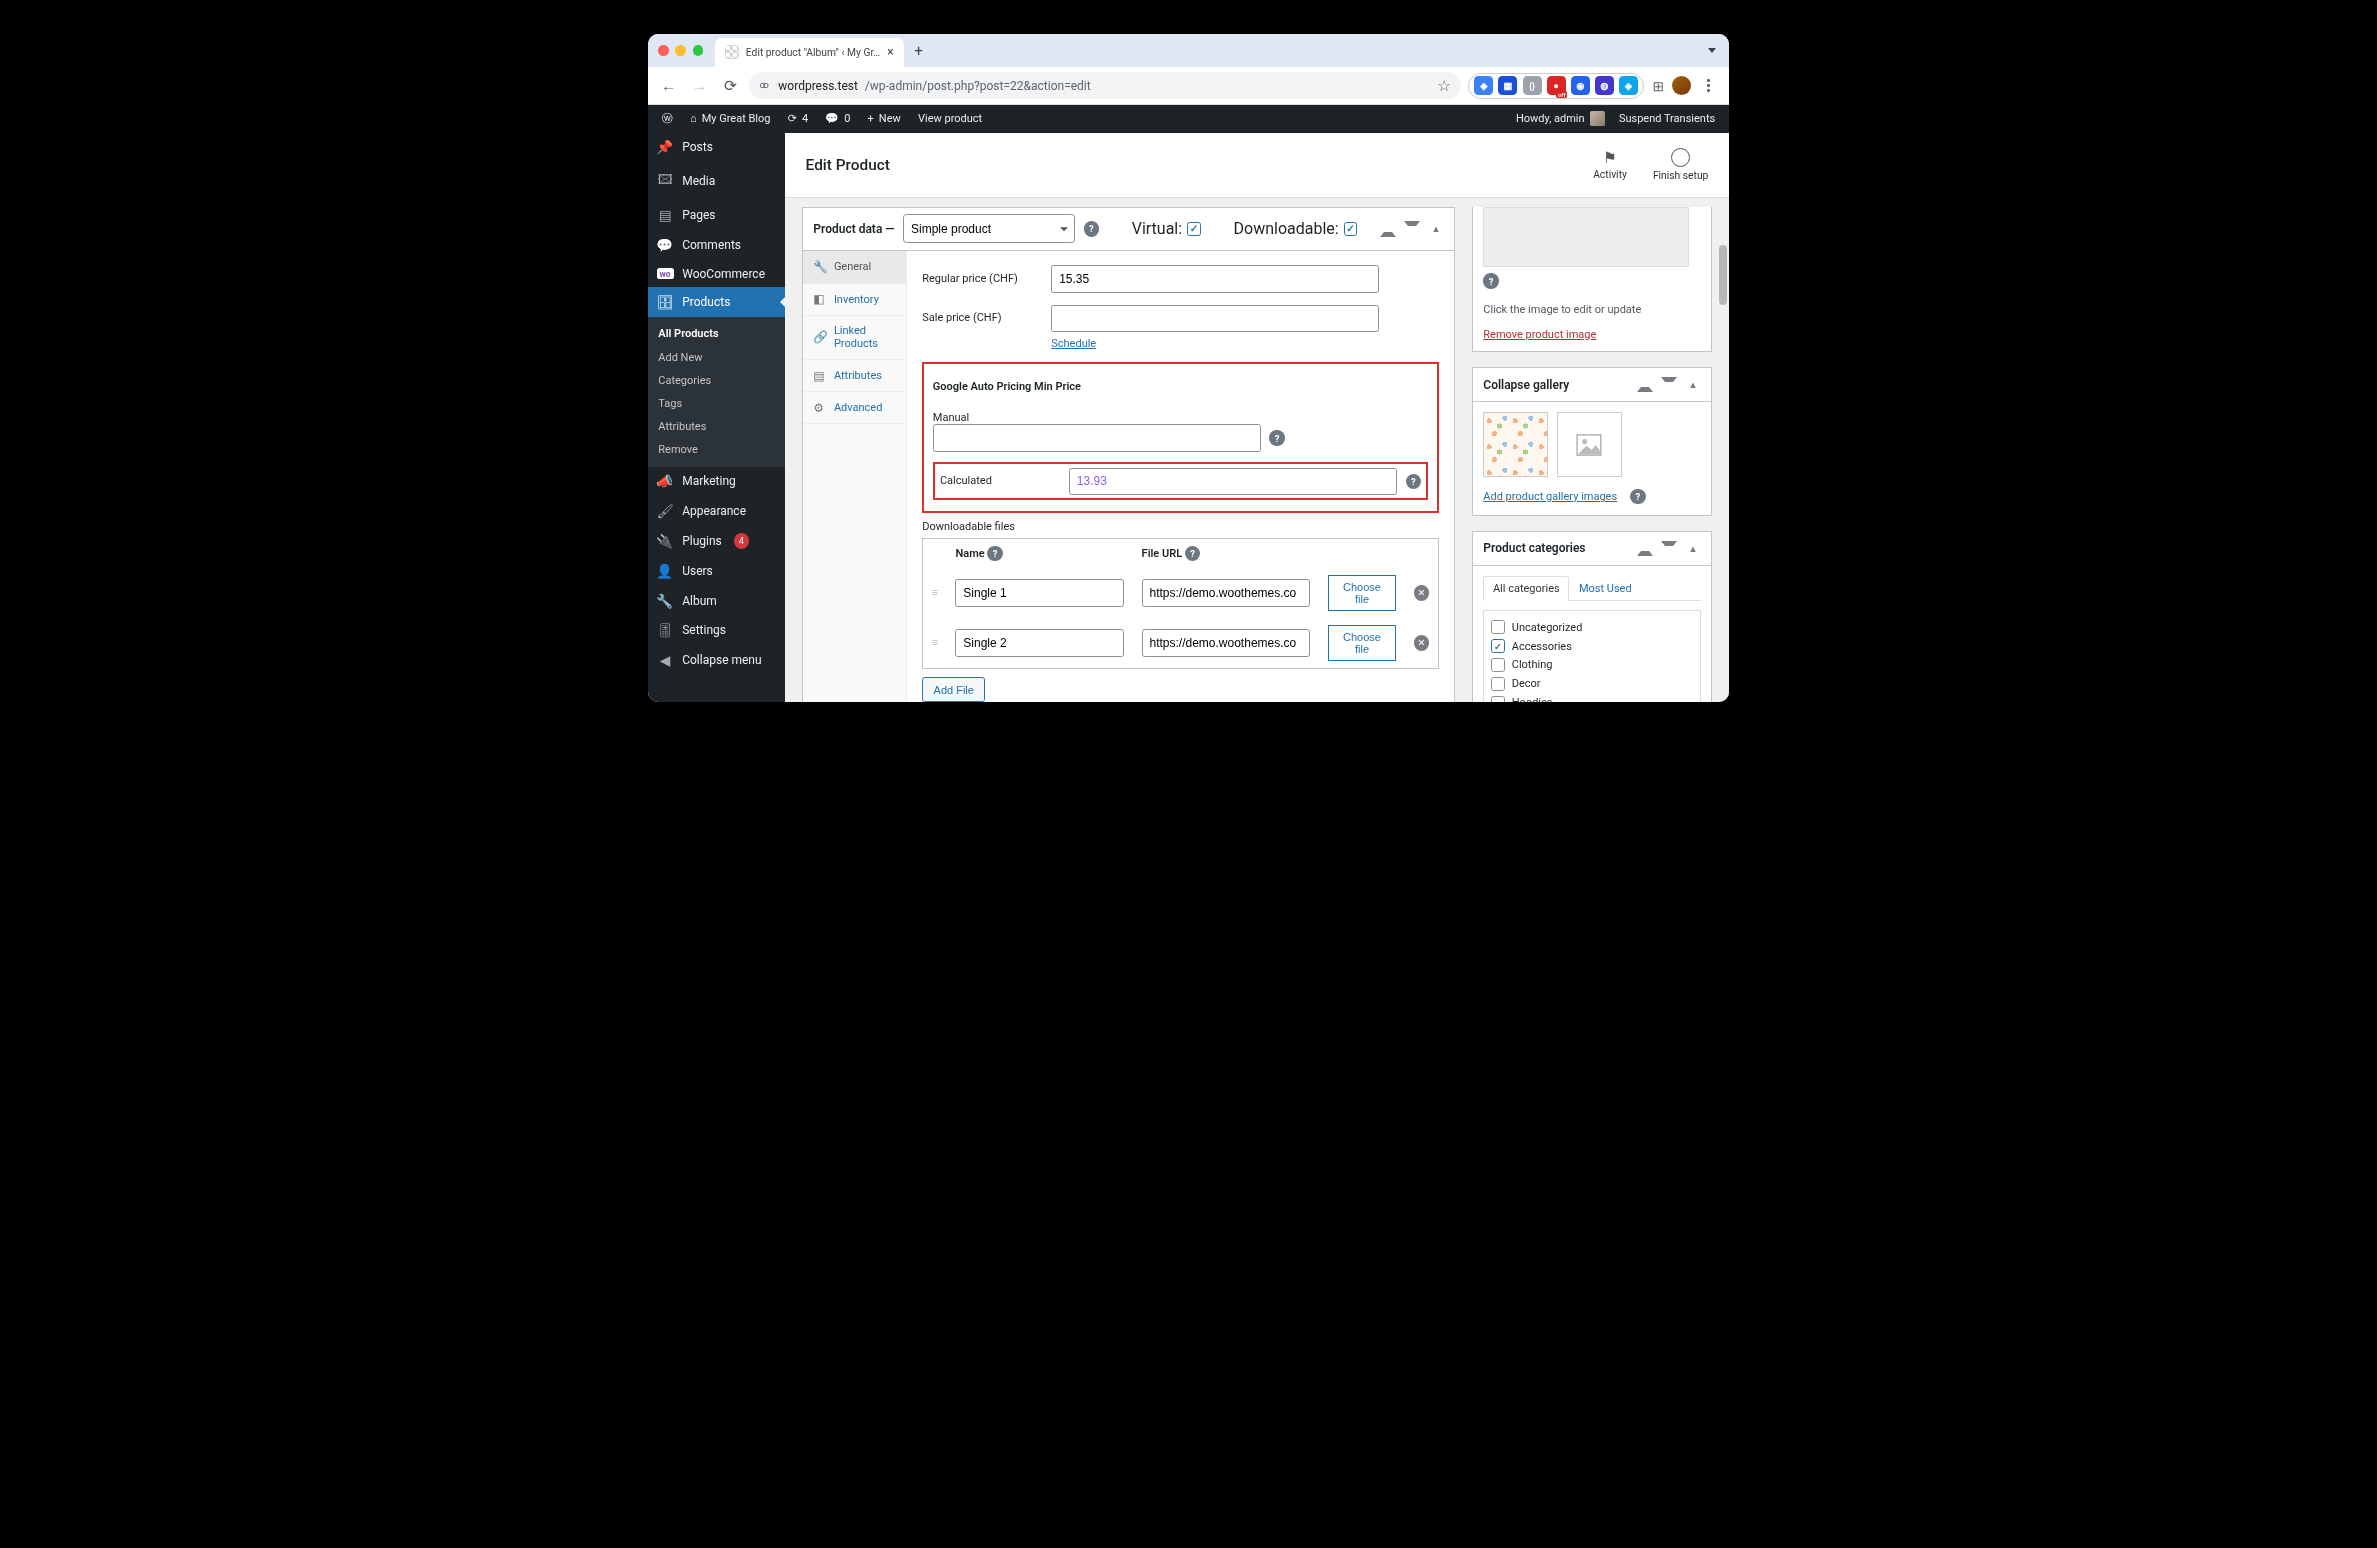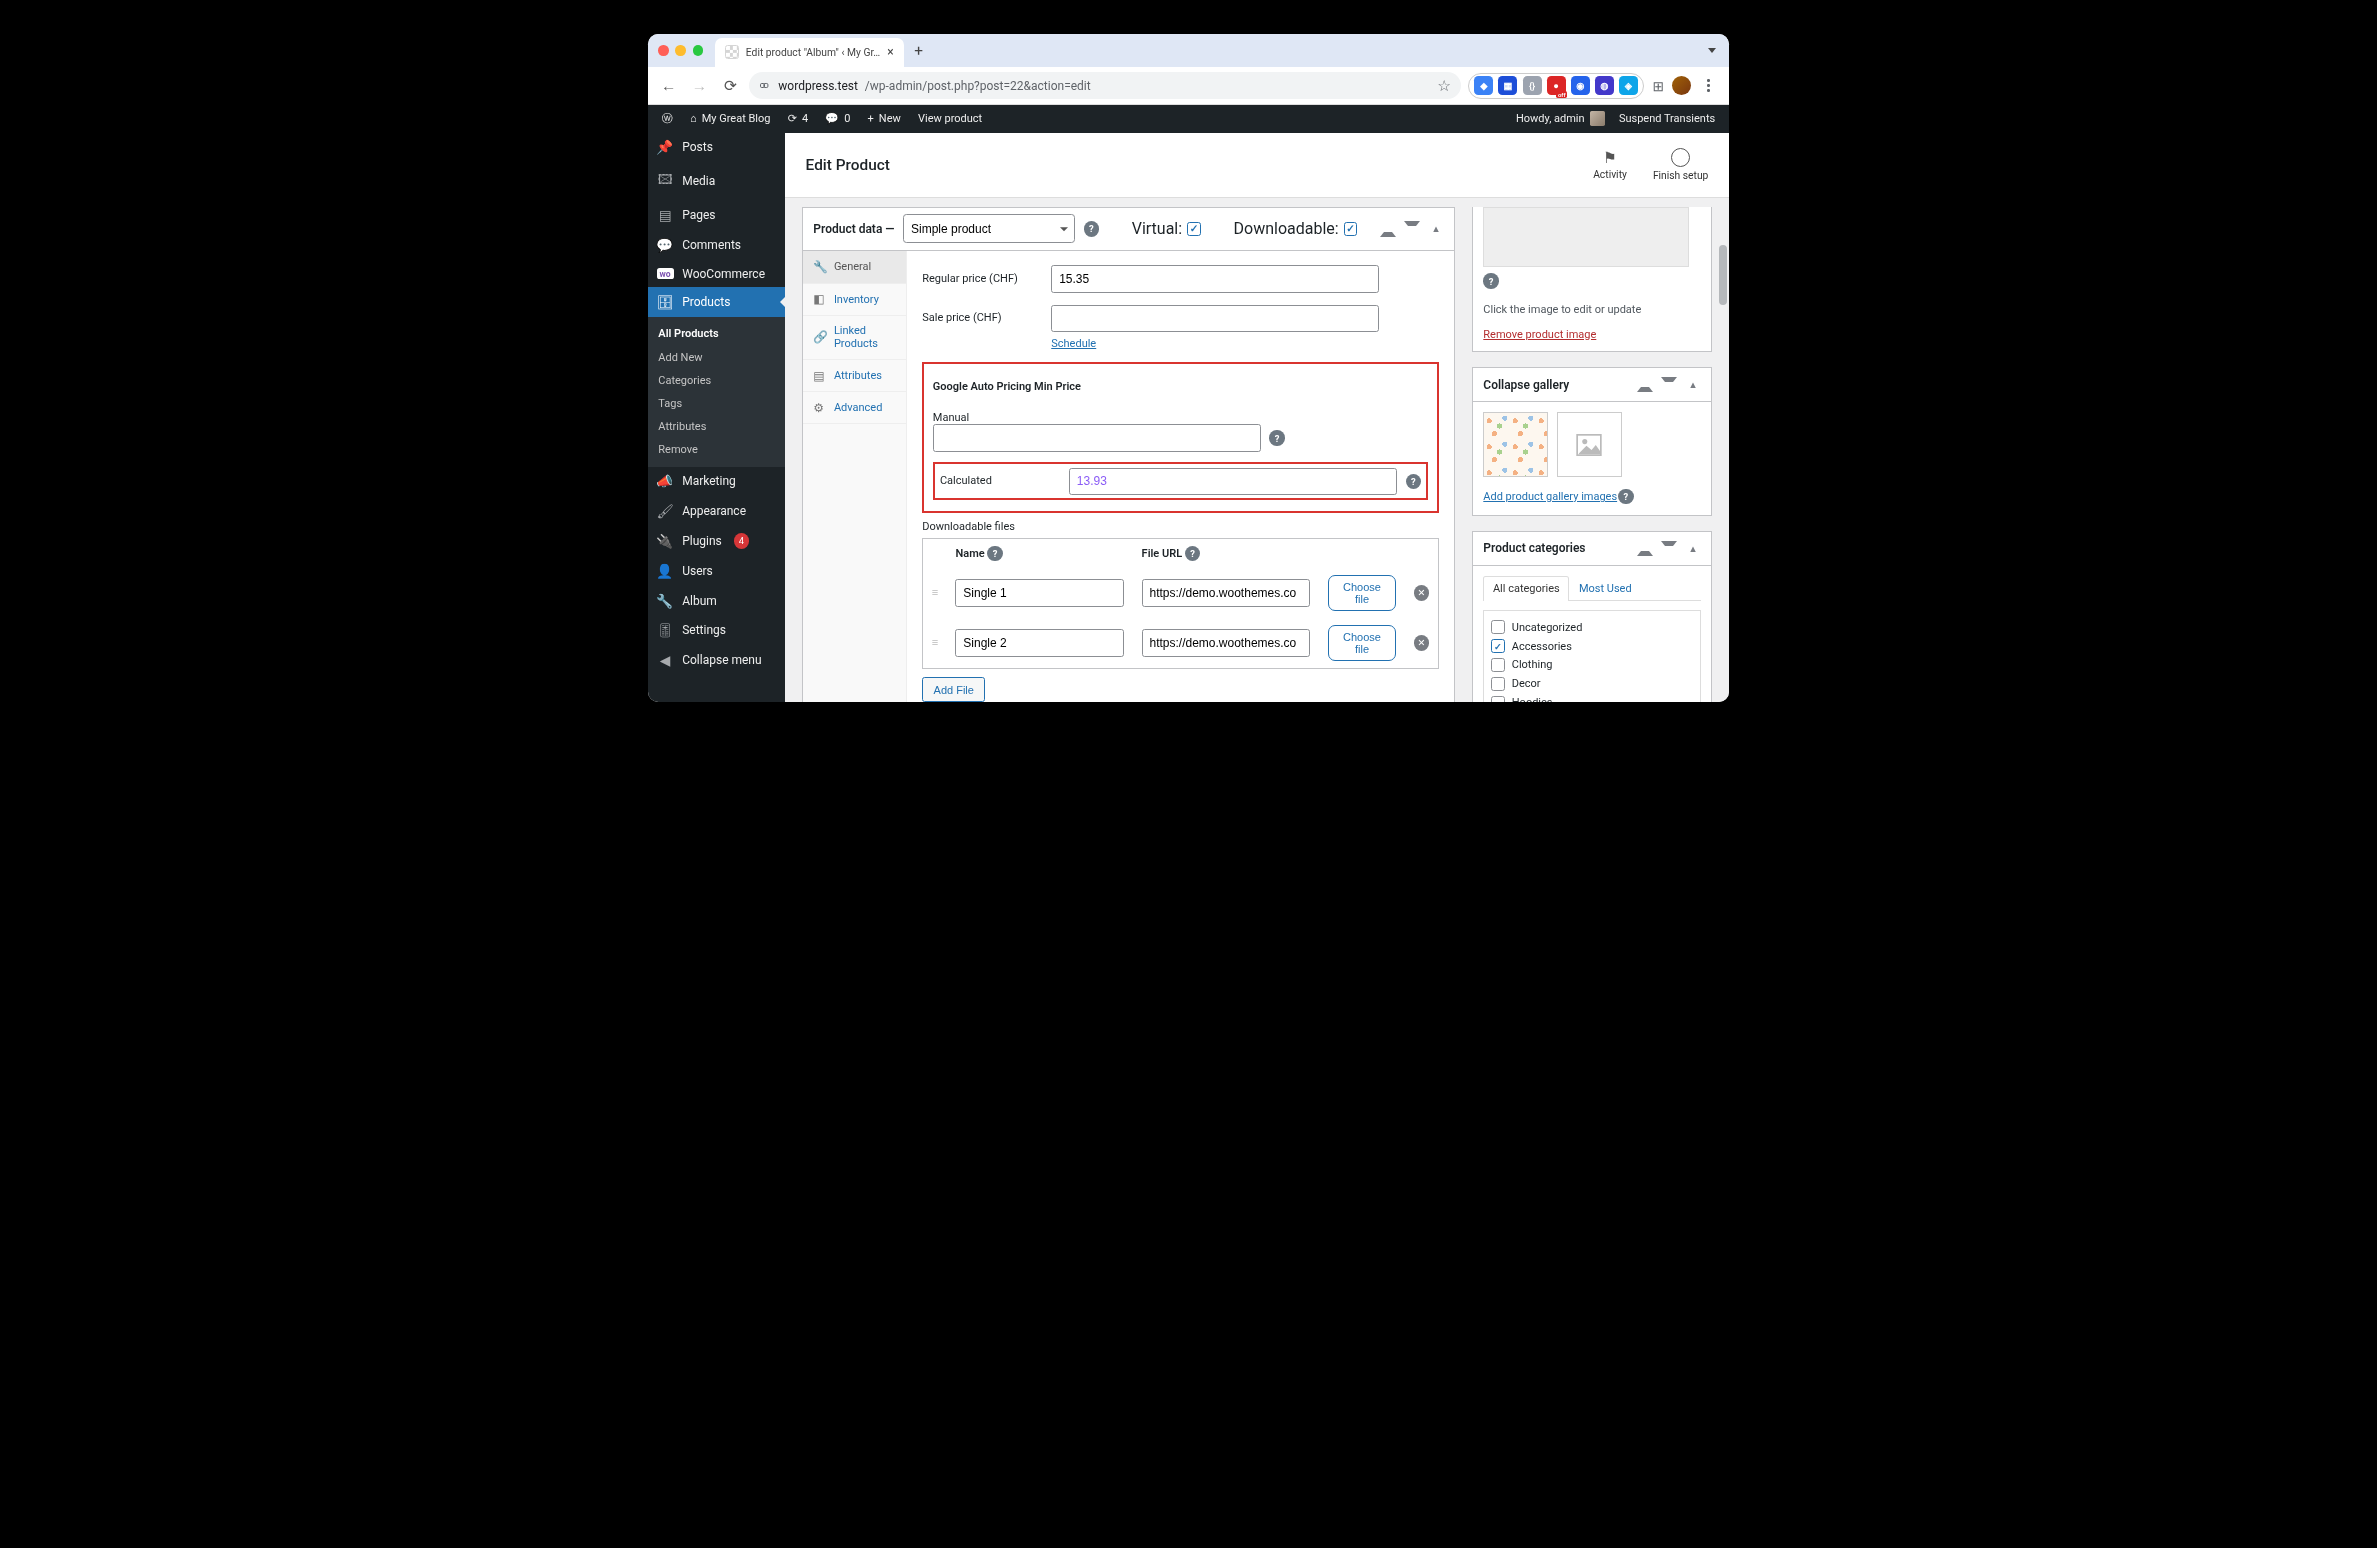--- a/index.html
+++ b/index.html
@@ -101,21 +101,21 @@
   .glabelrow { font-weight:600; margin: 5.1px 0 12px;}
   .g-highlight-outer { border:2.6px solid var(--red-highlight); padding:10.3px 8.6px; margin-bottom:6.9px; position:relative;}
   .g-highlight-inner { border:2.6px solid var(--red-highlight); padding:3.4px 5.1px; }
   .fval .help-inline { margin-left:8.6px; }
 
   .dl-section { margin-top: 6.9px;}
   .dl-table { width:100%; border:0.9px solid var(--wp-border); border-collapse:collapse; margin-top:5.1px;}
   .dl-table th, .dl-table td { padding:6.9px 8.6px; font-size:11px; text-align:left; vertical-align:middle;}
   .dl-table thead th { font-weight:600;}
   .dl-table td .txt { width:100%;}
-  .choose-btn { border:0.9px solid var(--wp-blue); color:var(--wp-blue); background:#fff; border-radius:7px; padding:5.1px 8.6px; font-size:11px; cursor:pointer;}
+  .choose-btn { border:0.9px solid var(--wp-blue); color:var(--wp-blue); background:#fff; border-radius:0; padding:5.1px 8.6px; font-size:11px; cursor:pointer;}
   .del-circle { width:15.4px;height:15.4px;border-radius:50%;background:#787c82;color:#fff;display:inline-flex;align-items:center;justify-content:center;font-size:9.4px;cursor:pointer;}
   .btn-secondary { border:0.9px solid var(--wp-blue); color:var(--wp-blue); background:#f6f7f7; border-radius:2.6px; padding:5.1px 10.3px; font-size:11px; cursor:pointer; margin-top:8.6px;}
 
   .side-panel { background:#fff; border:0.9px solid var(--wp-border); margin-bottom:15.4px;}
   .side-head { display:flex; align-items:center; padding:8.6px 10.3px; border-bottom:0.9px solid var(--wp-border);}
   .side-title { font-weight:600; font-size:12px;}
   .side-body { padding:10.3px;}
   .img-placeholder { width:206px; height:60px; border:0.9px solid #ddd; background: #eee; position:relative; margin-bottom:6.9px;}
   .side-note { font-size:11px; color:#50575e; margin-top:3.4px;}
   .danger-link { color:#b32d2e; text-decoration:underline; cursor:pointer; font-size:11px;}
@@ -464,21 +464,21 @@
                 <div class="thumbs">
                   <div class="thumb pattern"></div>
                   <div class="thumb ph">
                     <svg width="26" height="22" viewBox="0 0 30 26">
                           <rect x="1" y="1" width="28" height="24" fill="none" stroke="#bbb" stroke-width="2"></rect>
                           <circle cx="10" cy="9" r="3" fill="#bbb"></circle>
                           <path d="M3 23 L12 14 L18 19 L23 13 L28 20 V24 H3Z" fill="#bbb"></path>
                         </svg>
                   </div>
                 </div>
-                <div style="margin-top:12px; display:flex; align-items:center; gap:1px;">
+                <div style="margin-top:12px; display:flex; align-items:center; gap:13px;">
                   <span class="link">Add product gallery images</span>
                   <span class="qhelp">?</span>
                 </div>
               </div>
             </div>
 
             <div class="side-panel">
               <div class="side-head">
                 <span class="side-title">Product categories</span>
                 <div class="panel-ctrls">

